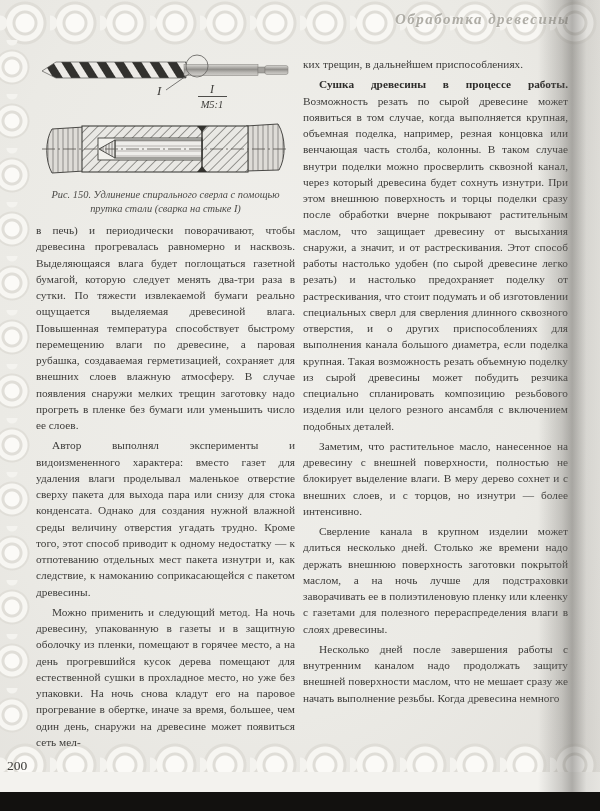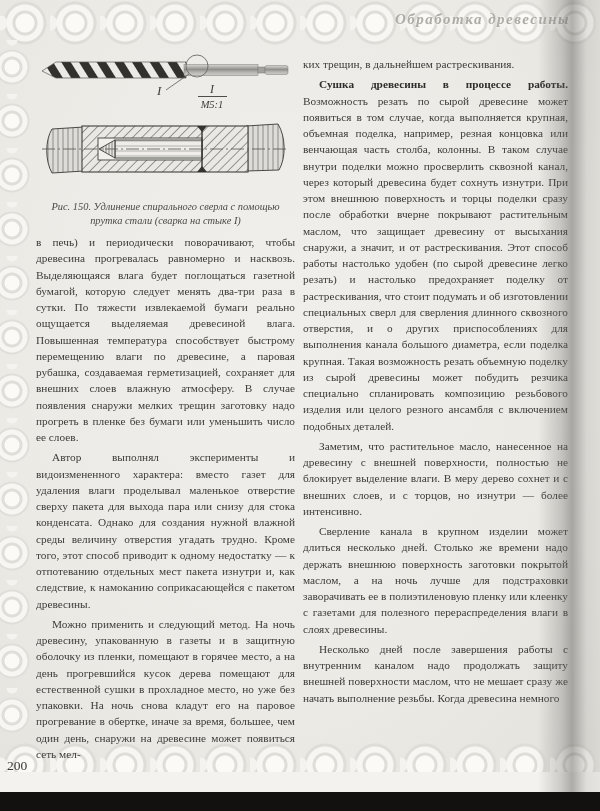--- a/index.html
+++ b/index.html
@@ -58,21 +58,21 @@
   .col-left{left:36px;top:50px;width:259px;}
   .col-right{left:303px;top:56px;width:265px;}
   .col p{margin:0 0 4px 0;}
   .col p.indent{text-indent:16px;}
   .col b{color:#2e2d2b;}
   
   .figure{margin-bottom:7px;}
   .figure svg{display:block;}
   .fig-caption{
     font-style:italic;font-size:10.4px;line-height:13.5px;color:#4a4946;
-    text-align:center;margin:20px 6px 0 6px;
+    text-align:center;margin:8px 6px 0 6px;
   }
   
   .page-number{
     position:absolute;left:7px;top:758px;font-size:13.5px;color:#38ër;
     color:#3a3936;
   }
 </style>
 </head>
 <body>
 
@@ -157,21 +157,21 @@
 
       <div class="fig-caption">Рис. 150. Удлинение спирального сверла с помощью прутка стали (сварка на стыке I)</div>
     </div>
 
     <p>в печь) и периодически поворачивают, чтобы древесина прогревалась равномерно и насквозь. Выделяющаяся влага будет поглощаться газетной бумагой, которую следует менять два-три раза в сутки. По тяжести извлекаемой бумаги реально ощущается выделяемая древесиной влага. Повышенная температура способствует быстрому перемещению влаги по древесине, а паровая рубашка, создаваемая герметизацией, сохраняет для внешних слоев влажную атмосферу. В случае появления снаружи мелких трещин заготовку надо прогреть в пленке без бумаги или уменьшить число ее слоев.</p>
     <p class="indent">Автор выполнял эксперименты и видоизмененного характера: вместо газет для удаления влаги проделывал маленькое отверстие сверху пакета для выхода пара или снизу для стока конденсата. Однако для создания нужной влажной среды величину отверстия угадать трудно. Кроме того, этот способ приводит к одному недостатку — к отпотеванию отдельных мест пакета изнутри и, как следствие, к намоканию соприкасающейся с пакетом древесины.</p>
     <p class="indent">Можно применить и следующий метод. На ночь древесину, упакованную в газеты и в защитную оболочку из пленки, помещают в горячее место, а на день прогревшийся кусок дерева помещают для естественной сушки в прохладное место, но уже без упаковки. На ночь снова кладут его на паровое прогревание в обертке, иначе за время, большее, чем один день, снаружи на древесине может появиться сеть мел-</p>
   </div>
 
   <div class="col col-right">
-    <p>ких трещин, в дальнейшем растрескивания.</p>
+    <p>ких трещин, в дальнейшем приспособлениях.</p>
     <p class="indent"><b>Сушка древесины в процессе работы.</b> <span>Возможность резать по сырой древесине может появиться в том случае, когда выполняется крупная, объемная поделка, например, резная концовка или венчающая часть столба, колонны. В таком случае внутри поделки можно просверлить сквозной канал, через который древесина будет сохнуть изнутри. При этом внешнюю поверхность и торцы поделки сразу после обработки вчерне покрывают растительным маслом, что защищает древесину от высыхания снаружи, а значит, и от растрескивания. Этот способ работы настолько удобен (по сырой древесине легко резать) и настолько предохраняет поделку от растрескивания, что стоит подумать и об изготовлении специальных сверл для сверления длинного сквозного отверстия, и о других приспособлениях для выполнения канала большого диаметра, если поделка крупная. Такая возможность резать объемную поделку из сырой древесины может побудить резчика специально спланировать композицию резьбового изделия или целого резного ансамбля с включением подобных деталей.</span></p>
     <p class="indent">Заметим, что растительное масло, нанесенное на древесину с внешней поверхности, полностью не блокирует выделение влаги. В меру дерево сохнет и с внешних слоев, и с торцов, но изнутри — более интенсивно.</p>
     <p class="indent">Сверление канала в крупном изделии может длиться несколько дней. Столько же времени надо держать внешнюю поверхность заготовки покрытой маслом, а на ночь лучше для подстраховки заворачивать ее в полиэтиленовую пленку или клеенку с газетами для полезного перераспределения влаги в слоях древесины.</p>
     <p class="indent">Несколько дней после завершения работы с внутренним каналом надо продолжать защиту внешней поверхности маслом, что не мешает сразу же начать выполнение резьбы. Когда древесина немного</p>
   </div>
 
   <div class="page-number">200</div>
 
   <div class="page-curl"></div>
 </div>

